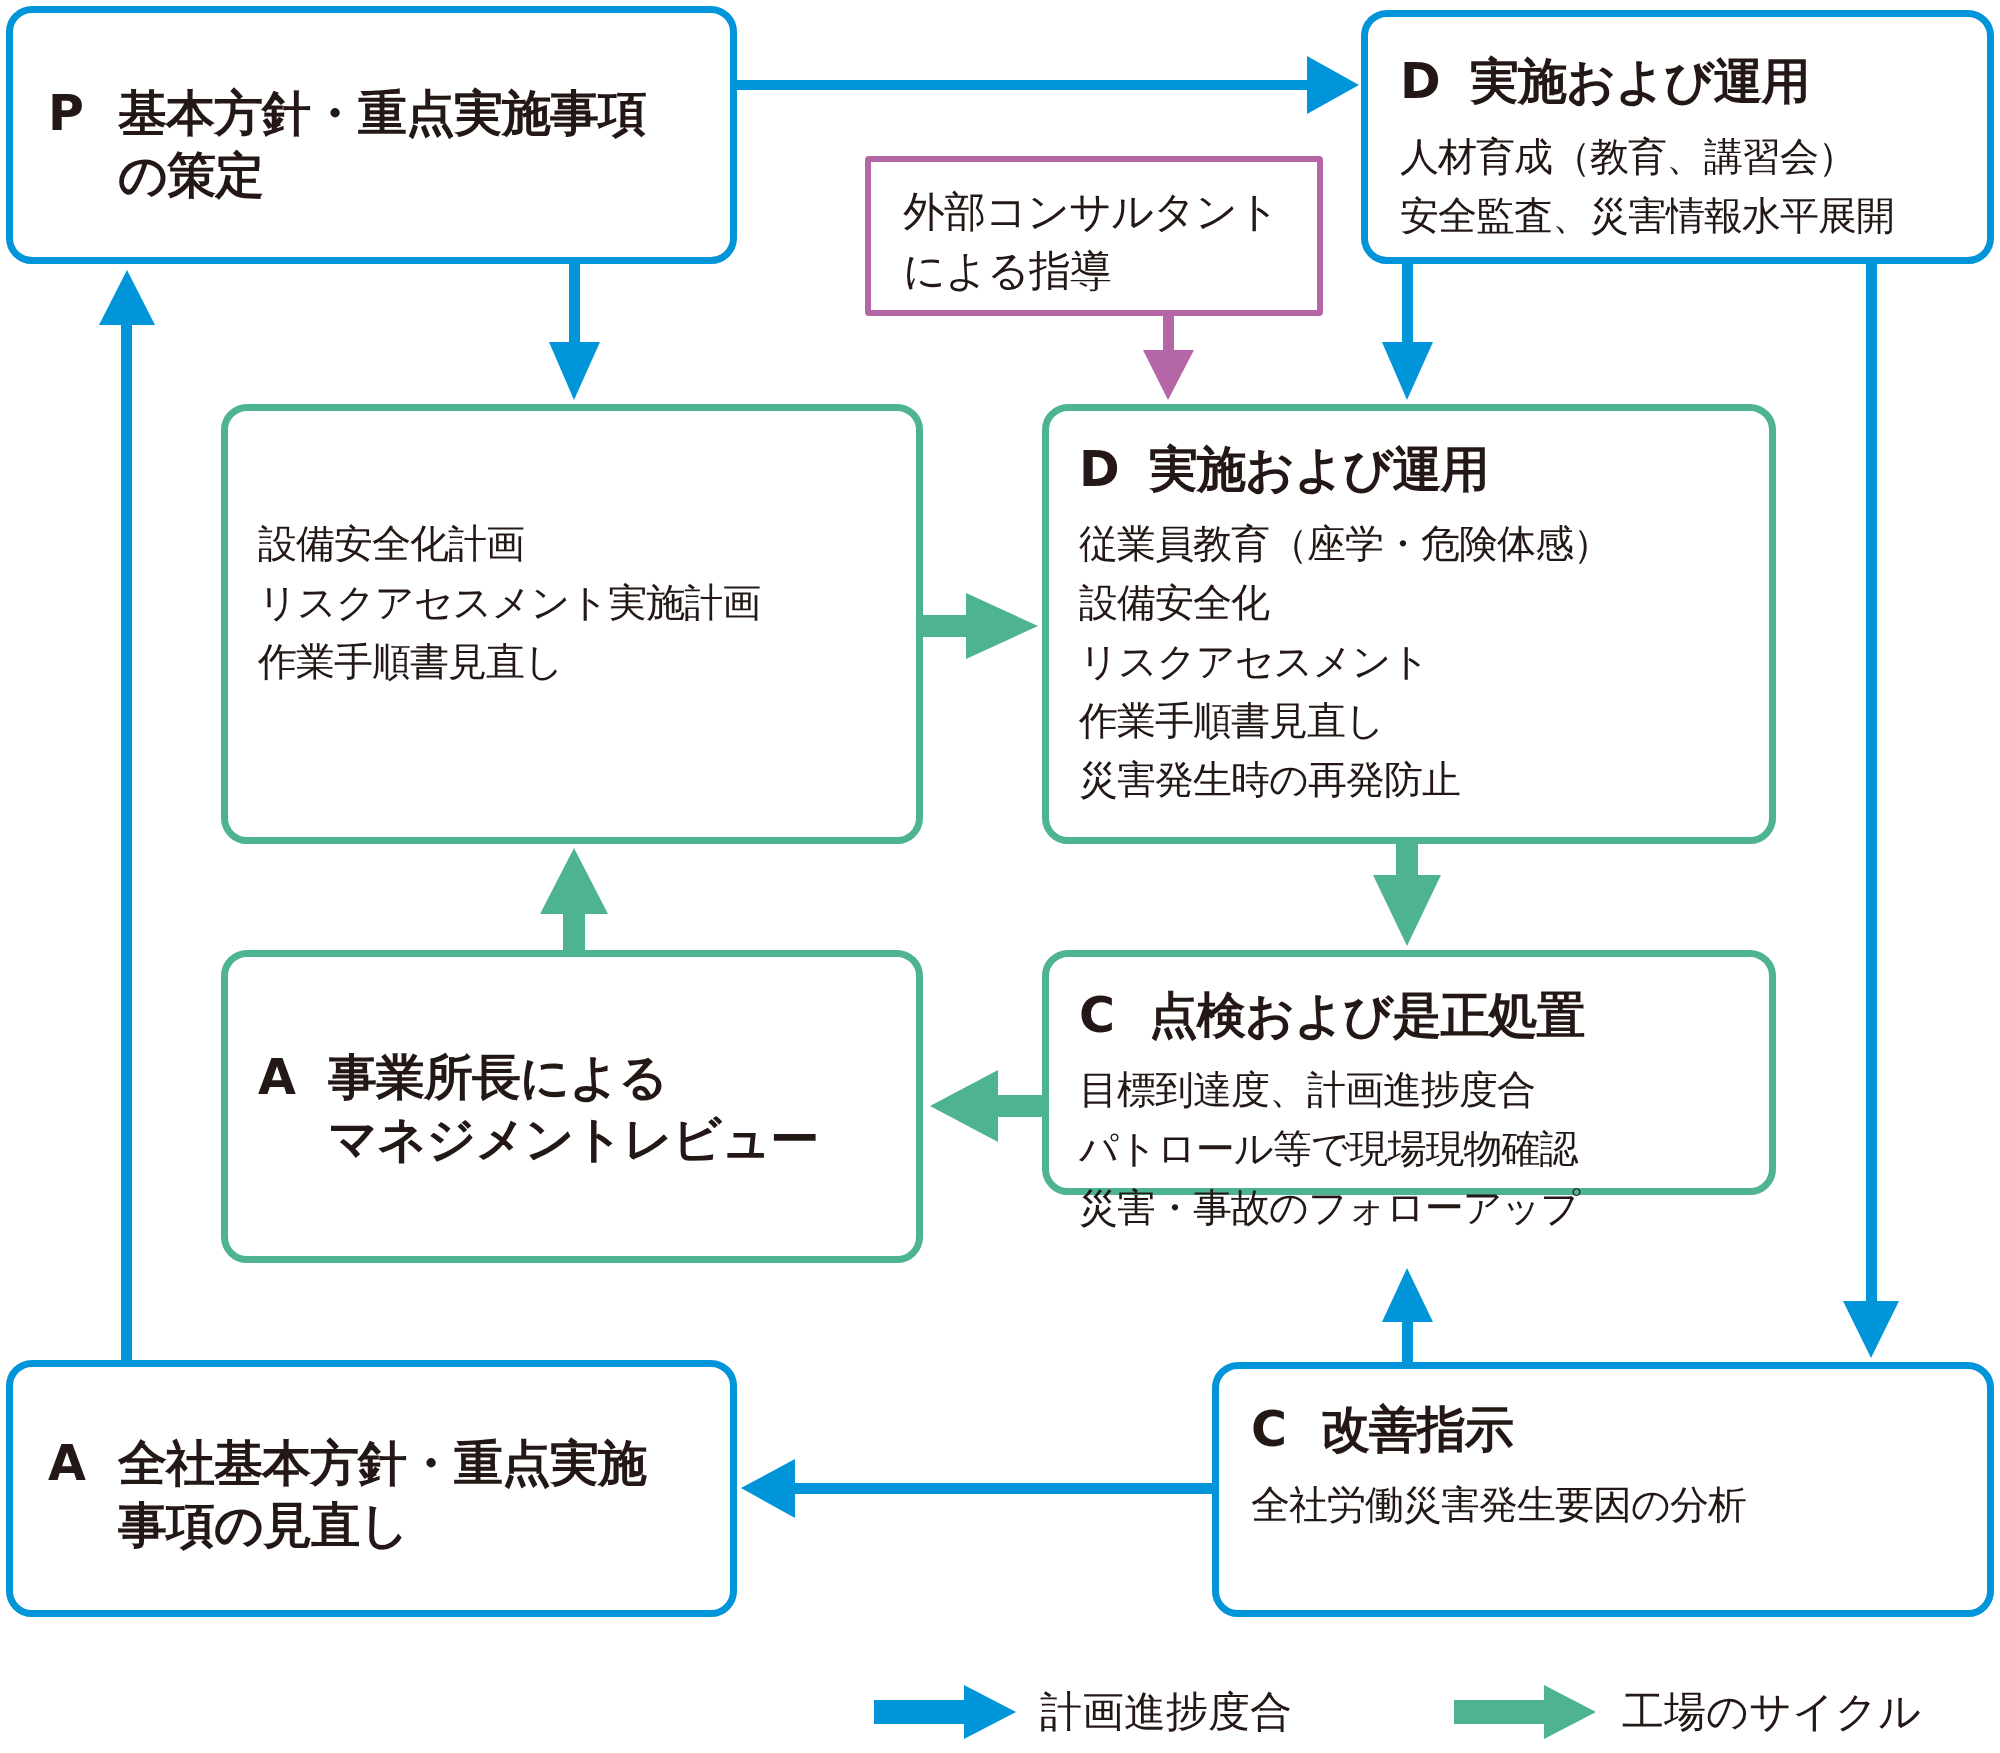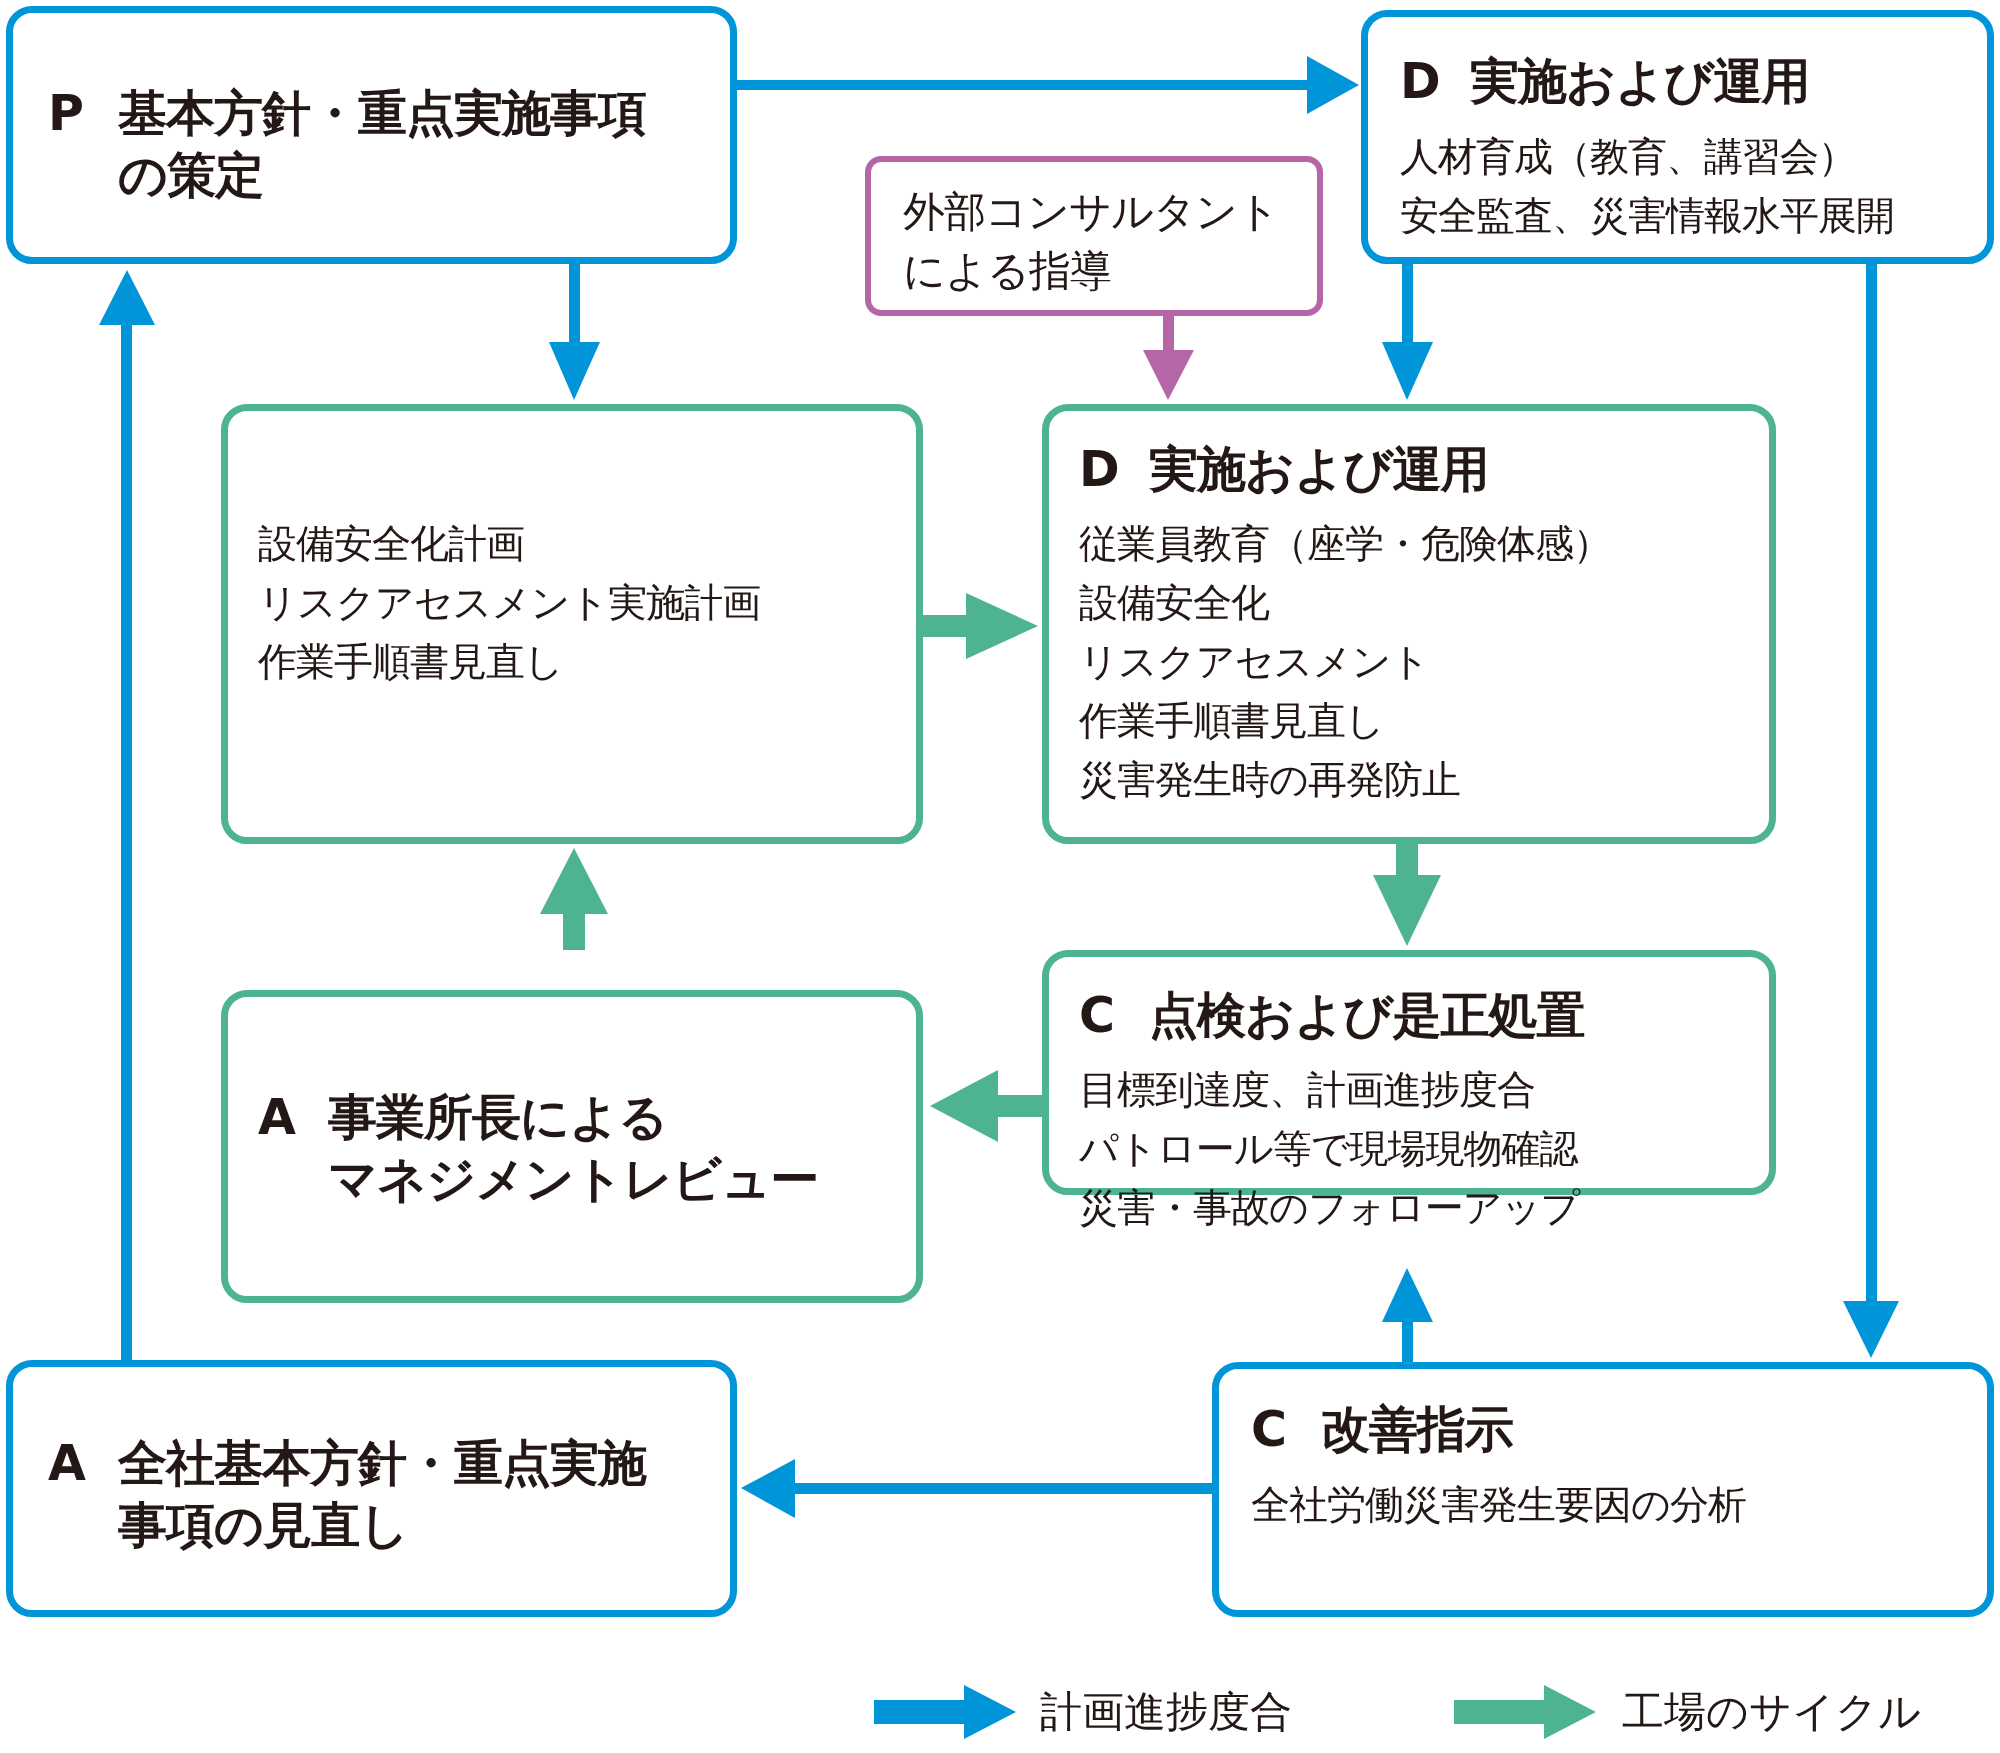--- a/index.html
+++ b/index.html
@@ -2,21 +2,21 @@
 <html><head>
 <meta charset="utf-8">
 <style>
   html, body { margin:0; padding:0; background:#ffffff; }
   body { width:2000px; height:1753px; position:relative; overflow:hidden;
          font-family:"DejaVu Sans", "Liberation Sans", sans-serif; color:#231815; }
   svg.arrows { position:absolute; left:0; top:0; width:2000px; height:1753px; }
   .box { position:absolute; box-sizing:border-box; background:#fff; border-radius:26px; }
   .blue { border:7px solid #0095d9; }
   .green { border:7px solid #4db392; }
-  .purple { border:6px solid #b566a6; border-radius:16px; }
+  .purple { border:6px solid #b566a6; border-radius:4px; }
   .title { position:absolute; font-weight:bold; font-size:49px; line-height:62px; white-space:nowrap; letter-spacing:-1px; }
   .title .letter { display:inline-block; width:70px; }
   .lines { position:absolute; font-size:39px; line-height:59px; white-space:nowrap; letter-spacing:-1px; }
   .lines div { height:59px; }
   .legend-label { position:absolute; font-size:42px; line-height:50px; white-space:nowrap; }
 </style>
 </head>
 <body>
 
 <svg class="arrows" viewBox="0 0 2000 1753">
@@ -110,21 +110,21 @@
   </div>
   <div class="lines" style="left:30px;top:103px;">
     <div>従業員教育（座学・危険体感）</div>
     <div>設備安全化</div>
     <div>リスクアセスメント</div>
     <div>作業手順書見直し</div>
     <div>災害発生時の再発防止</div>
   </div>
 </div>
 
-<div class="box green" style="left:221px;top:950px;width:702px;height:313px;margin-top:40px;">
+<div class="box green" style="left:221px;top:950px;width:702px;height:313px;">
   <div class="title" style="left:30px;top:90px;">
     <span class="letter">A</span><span>事業所長による</span><br>
     <span class="letter"></span><span>マネジメントレビュー</span>
   </div>
 </div>
 
 <div class="box green" style="left:1042px;top:950px;width:734px;height:245px;">
   <div class="title" style="left:30px;top:28px;">
     <span class="letter">C</span><span>点検および是正処置</span>
   </div>

